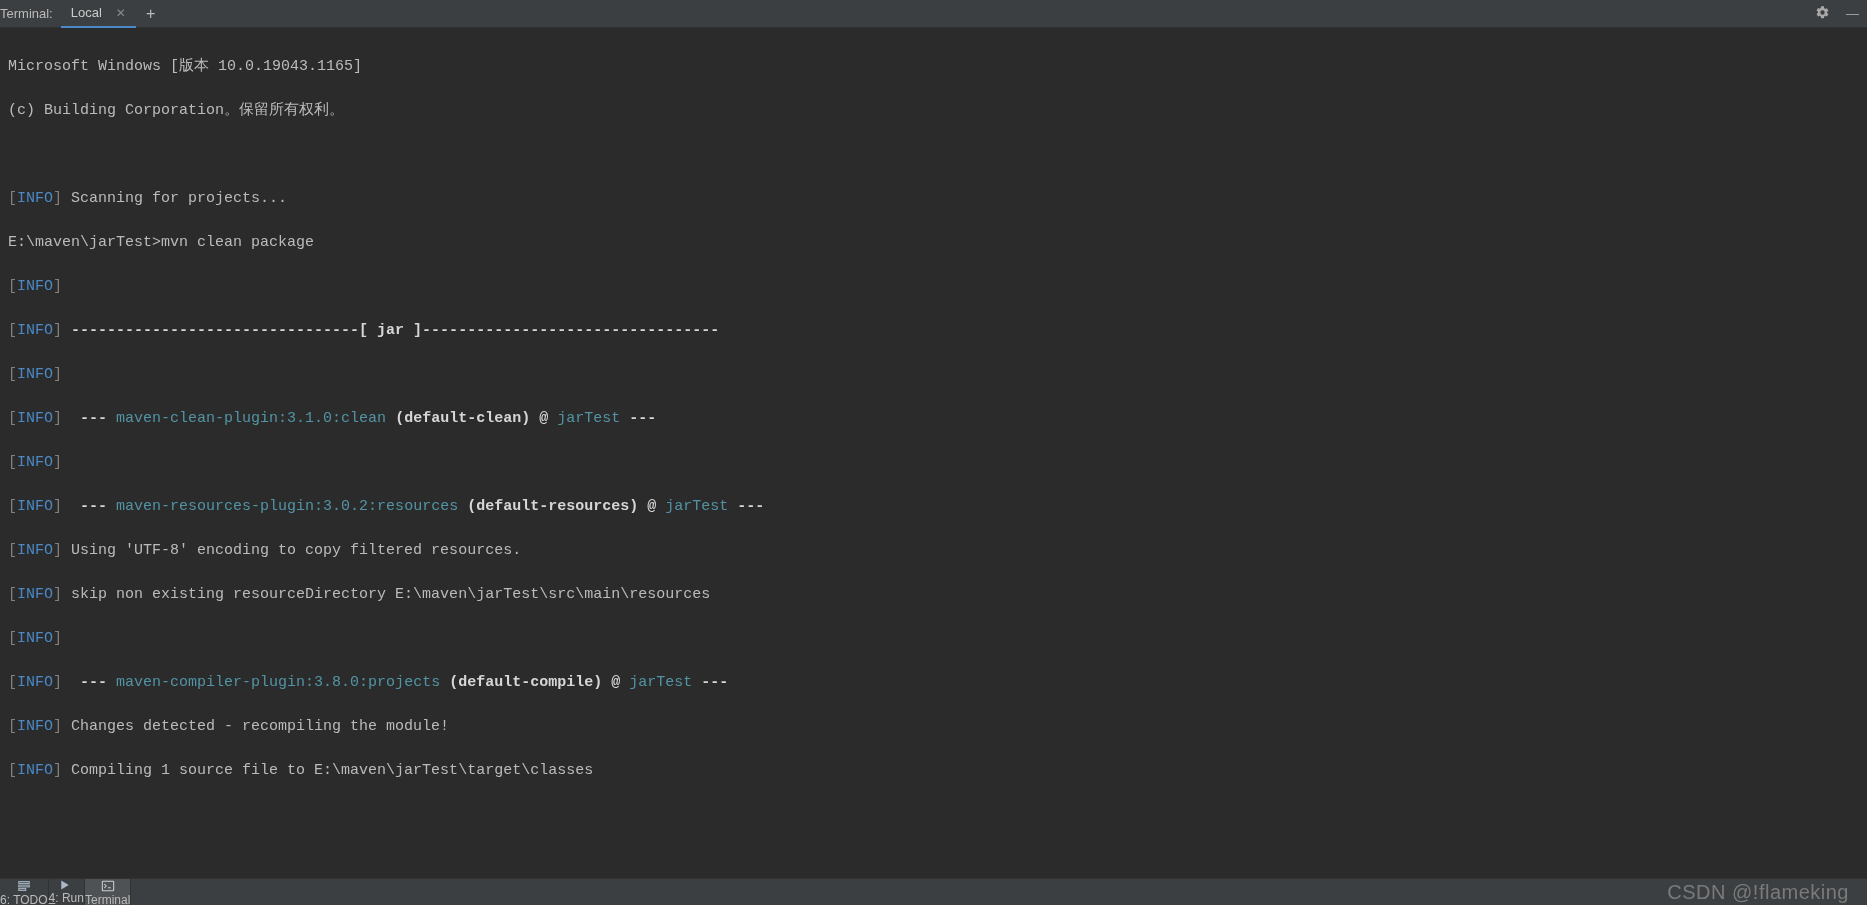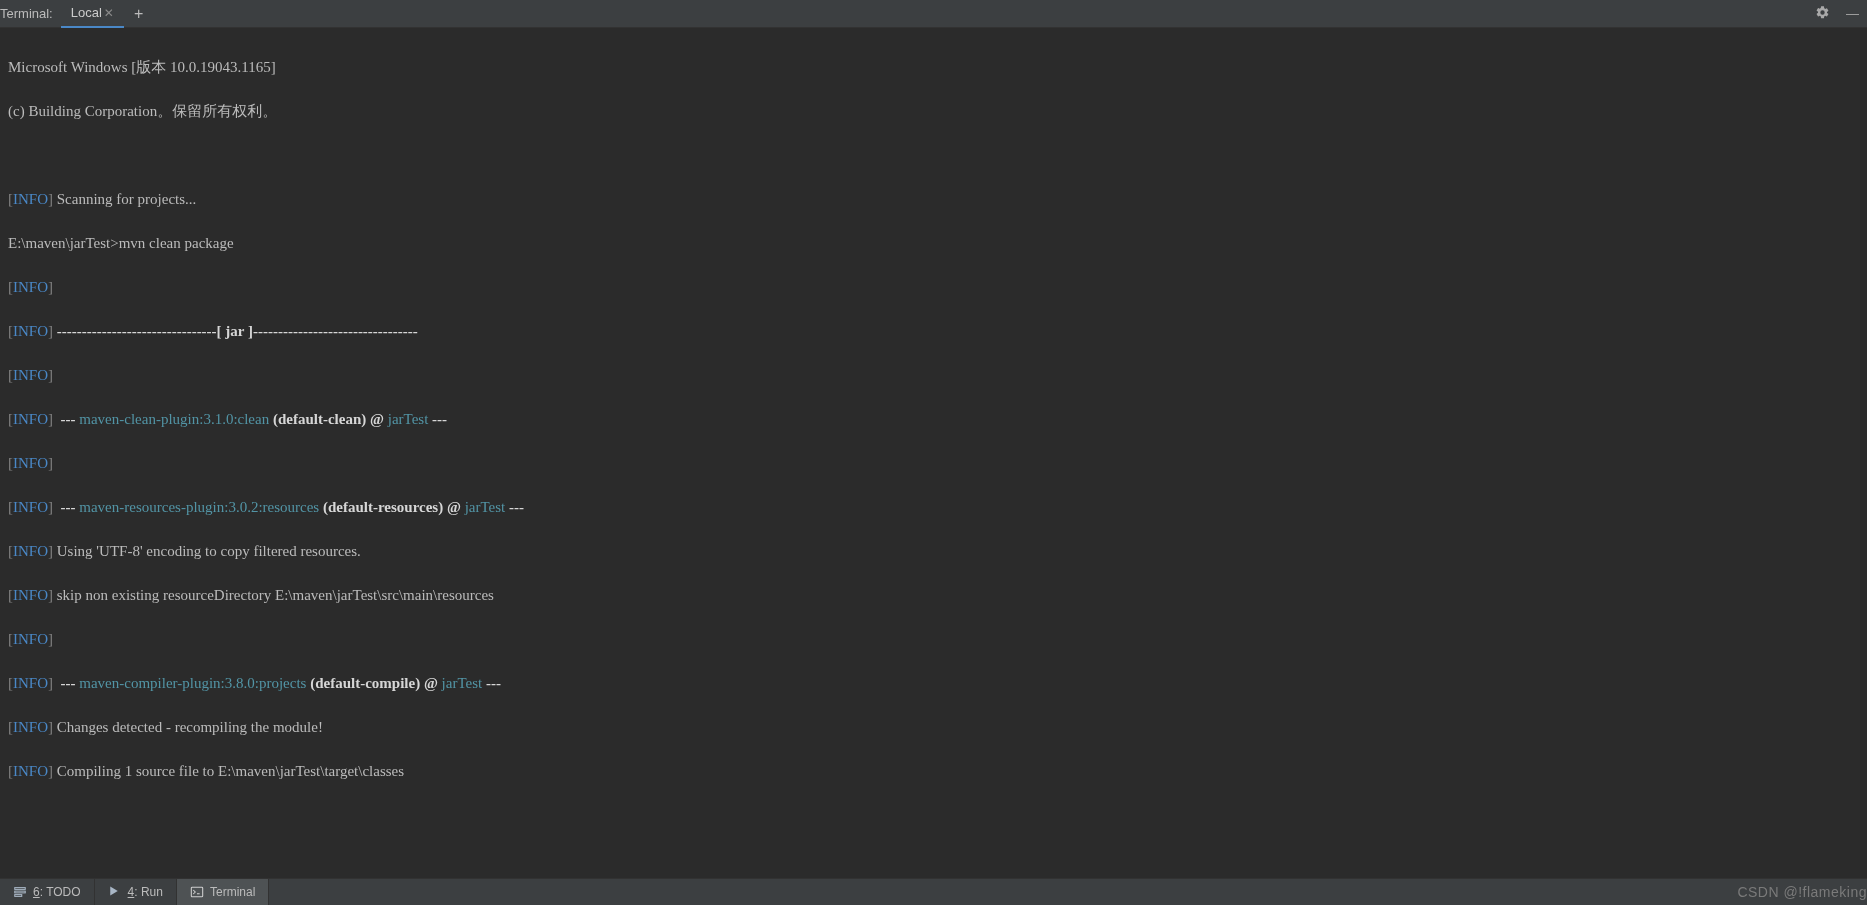--- a/index.html
+++ b/index.html
@@ -27,21 +27,21 @@
     padding-left: 0;
   }
   .top-bar .label { padding-right: 8px; }
   .top-bar .tab {
     display: flex;
     align-items: center;
     padding: 0 10px;
     height: 28px;
     border-bottom: 2px solid #4a88c7;
     color: #cccccc;
-    gap: 2px;
+    gap: 14px;
   }
   .top-bar .close-x { color: #8a8a8a; font-size: 12px; cursor: pointer; }
   .top-bar .add {
     padding: 0 10px;
     color: #bbbbbb;
     font-size: 16px;
     cursor: pointer;
   }
   .top-bar .spacer { flex: 1; }
   .top-bar .gear, .top-bar .min {
@@ -57,46 +57,47 @@
     white-space: pre;
     overflow: hidden;
     line-height: 22px;
     font-size: 15px;
     color: #bbbbbb;
   }
   .terminal .gray  { color: #808080; }
   .terminal .cyan  { color: #4a88c7; }
   .terminal .bold  { color: #d6d6d6; font-weight: bold; }
   .terminal .teal  { color: #5294a5; }
-  .terminal .line  { display: block; font-family: Liberation Serif, serif; }
+  .terminal .line  { display: block; }
   
   .bottom-bar {
     height: 27px;
     background: #3c3f41;
     border-top: 1px solid #323232;
     display: flex;
     align-items: center;
     font-family: "Segoe UI", Arial, sans-serif;
     font-size: 12px;
     color: #bbbbbb;
   }
   .bottom-bar .item {
     display: flex;
     align-items: center;
     height: 100%;
-    padding: 0 13px;
-    gap: 6px;
+    padding: 0 0;
     cursor: pointer;
     border-right: 1px solid #323232;
+    flex-direction: column;
   }
   .bottom-bar .item.active { background: #4e5254; align-items: center; }
   .bottom-bar .spacer { flex: 1; }
   .bottom-bar .watermark {
+    padding-right: 18px;
     color: #7a7a7a;
-    font-size: 14px;
+    font-size: 20px;
     letter-spacing: 0.5px;
   }
   .icon { display: inline-flex; width: 14px; height: 14px; }
   .underline { text-decoration: underline; }
 </style>
 </head>
 <body>
 
 <div class="top-bar">
   <span class="label">Terminal:</span>

